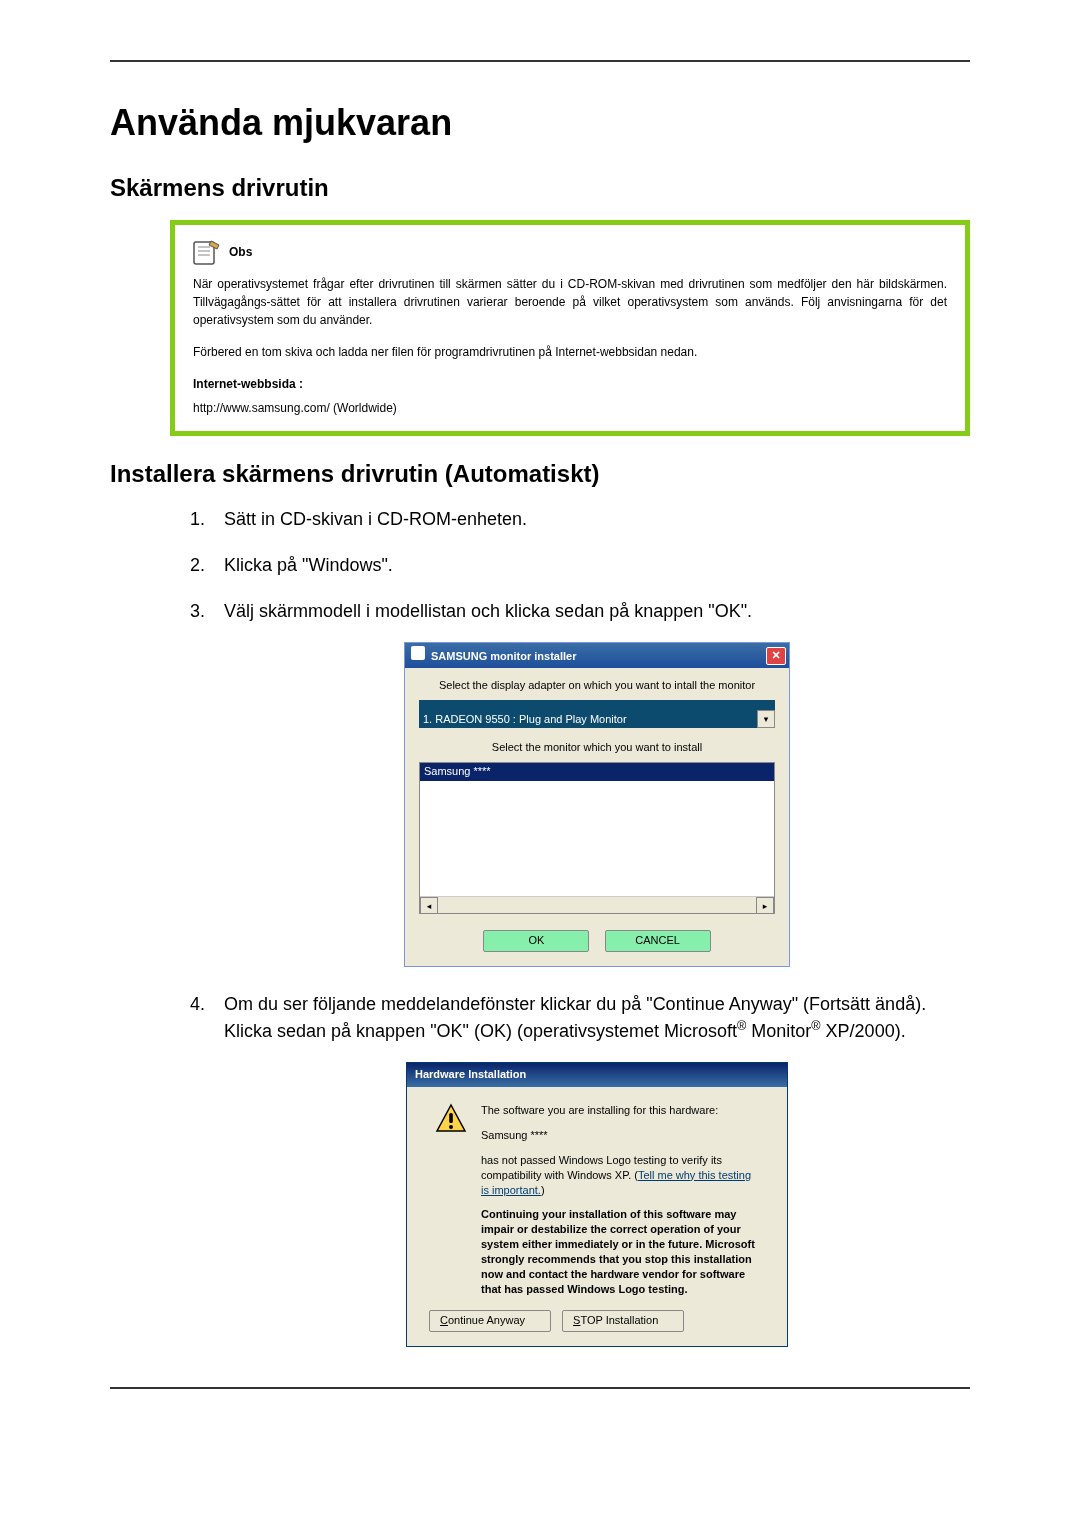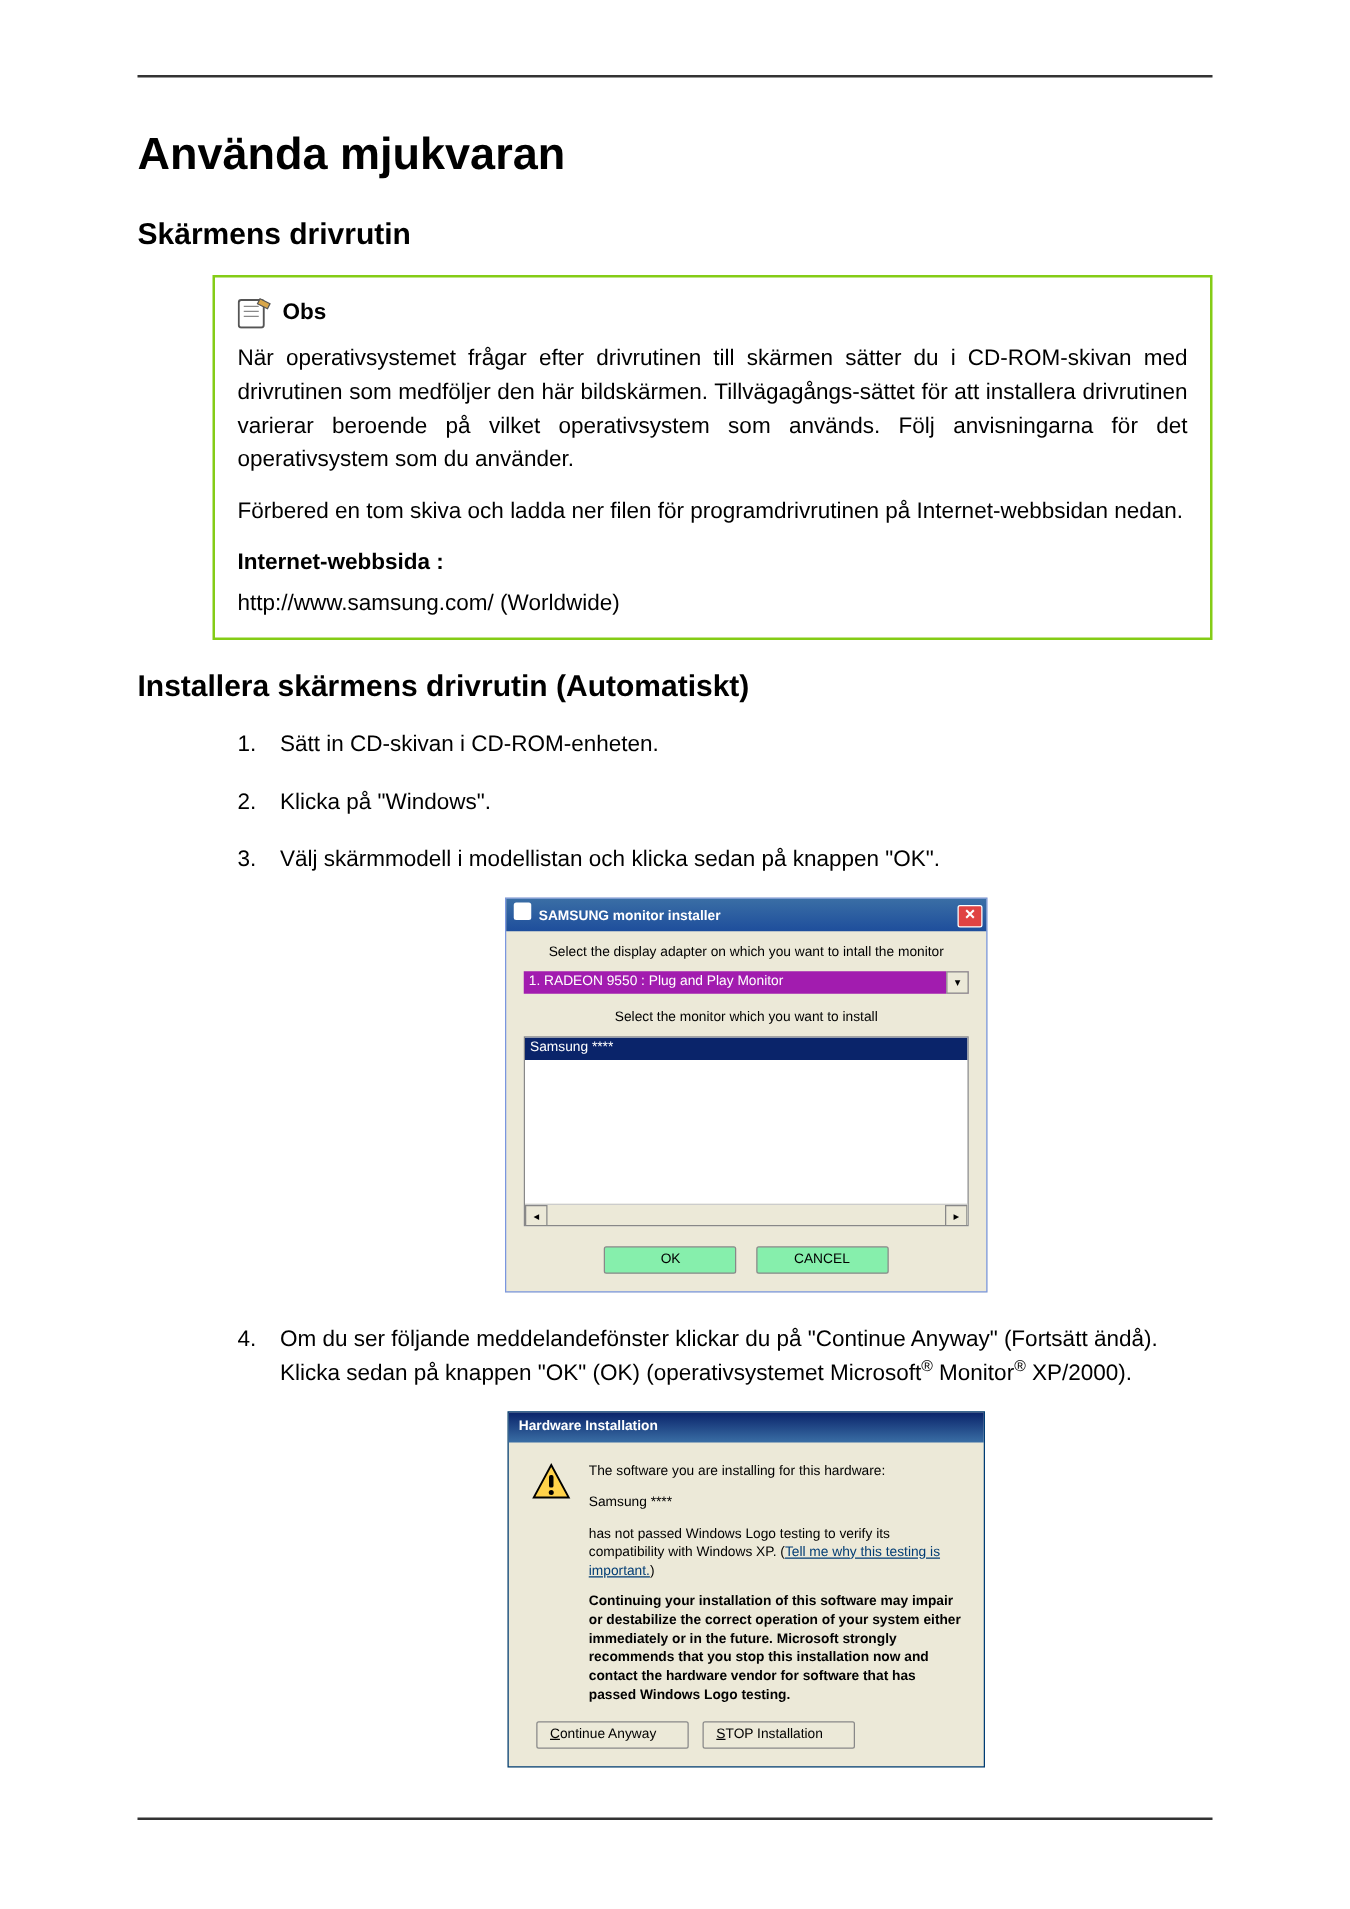--- a/index.html
+++ b/index.html
@@ -23,24 +23,24 @@
     font-size: 36px;
     font-weight: bold;
     margin: 40px 0 30px 0;
   }
   h2 {
     font-size: 24px;
     font-weight: bold;
     margin: 20px 0 18px 0;
   }
   .note-box {
-    border: 2px solid #84cc16;
+    border: 5px solid #84cc16;
     padding: 14px 18px 14px 18px;
     margin: 0 0 24px 60px;
-    font-size: 18px;
+    font-size: 12px;
     line-height: 1.5;
   }
   .note-header {
     display: flex;
     align-items: center;
     gap: 8px;
     font-weight: bold;
     margin-bottom: 10px;
   }
   .note-icon {
@@ -87,21 +87,21 @@
   }
   .dlg1 .close-btn {
     width: 18px; height: 16px;
     background: #e04343; color:#fff; font-weight:bold;
     display:flex; align-items:center; justify-content:center;
     border:1px solid #fff; border-radius:2px; font-size:11px;
   }
   .dlg1 .body { padding: 10px 14px 14px; color:#000; }
   .dlg1 .lbl { text-align:center; margin-bottom:6px; }
   .dlg1 .combo {
-    display:flex; background:#a21caf; color:#fff; height:18px; align-items:center;
+    display:flex; background:#0c4a6e; color:#fff; height:28px; align-items:flex-end;
     padding:0 0 0 4px; justify-content:space-between; margin-bottom:12px;
   }
   .dlg1 .combo .arrow {
     width:16px; height:16px; background:#ece9d8; border:1px solid #888;
     color:#000; display:flex; align-items:center; justify-content:center; font-size:9px;
   }
   .dlg1 .listbox {
     border:1px solid #888; background:#fff; height:150px; position:relative; overflow:hidden;
   }
   .dlg1 .listbox .sel {
@@ -127,21 +127,21 @@
     width: 380px;
     border: 1px solid #003c74;
     background: #ece9d8;
     font-family: Tahoma, sans-serif;
     font-size: 11px;
   }
   .dlg2 .titlebar {
     background: linear-gradient(#0a246a, #3a6ea5);
     color:#fff; font-weight:bold; padding:4px 8px;
   }
-  .dlg2 .body { padding: 16px 18px 14px; display:flex; gap:14px; }
+  .dlg2 .body { padding: 16px 28px 14px; display:flex; gap:14px; }
   .dlg2 .warn-icon {
     width:32px; height:32px; flex-shrink:0;
   }
   .dlg2 .msg { font-size:11px; color:#000; line-height:1.35; }
   .dlg2 .msg .dev { margin:10px 0 10px 0; }
   .dlg2 .msg .linklike { color:#003c74; text-decoration:underline; }
   .dlg2 .msg .warn-bold { font-weight:bold; margin-top:10px; display:block; }
   .dlg2 .btnrow { text-align:left; padding:0 14px 14px; }
   .dlg2 .btn {
     display:inline-block; min-width:100px; padding:2px 10px;

